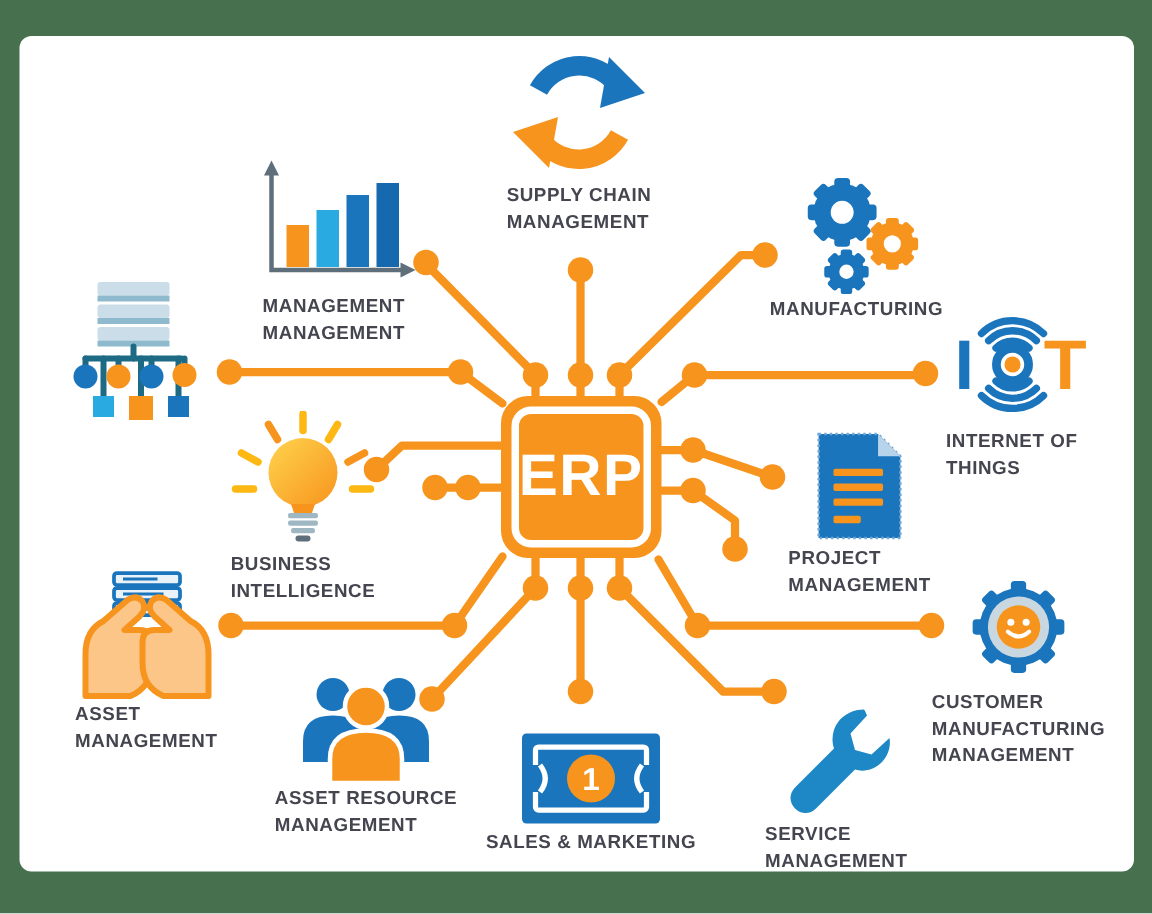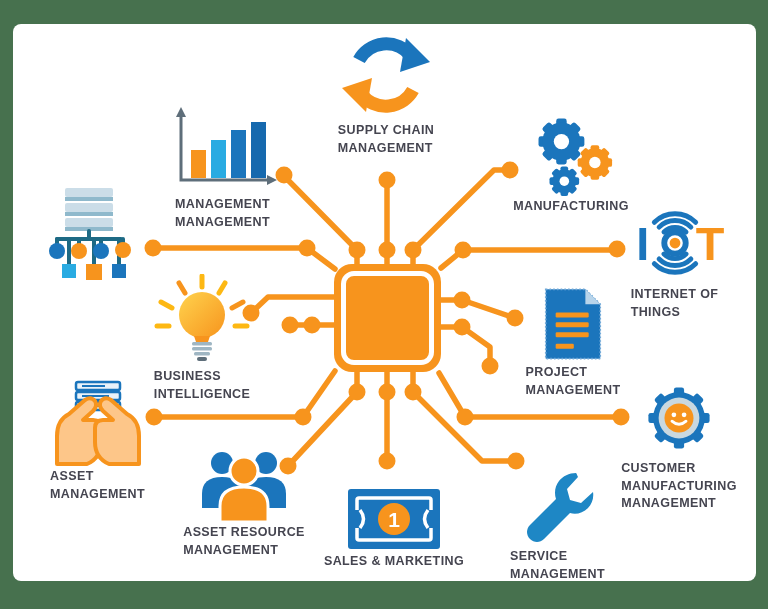--- a/index.html
+++ b/index.html
@@ -333,14 +333,15 @@
       </g>
       <circle cx="43" cy="74.5" r="5" fill="#FFFFFF"></circle>
     </svg>
     <div class="label">
       <div>MANUFACTURING</div>
     </div>
   </div>
 
   <div class="erp-box">
     <div class="erp-inner"></div>
+    <span class="erp-text">ERP</span>
   </div>
 </div>
 
 </body></html>

